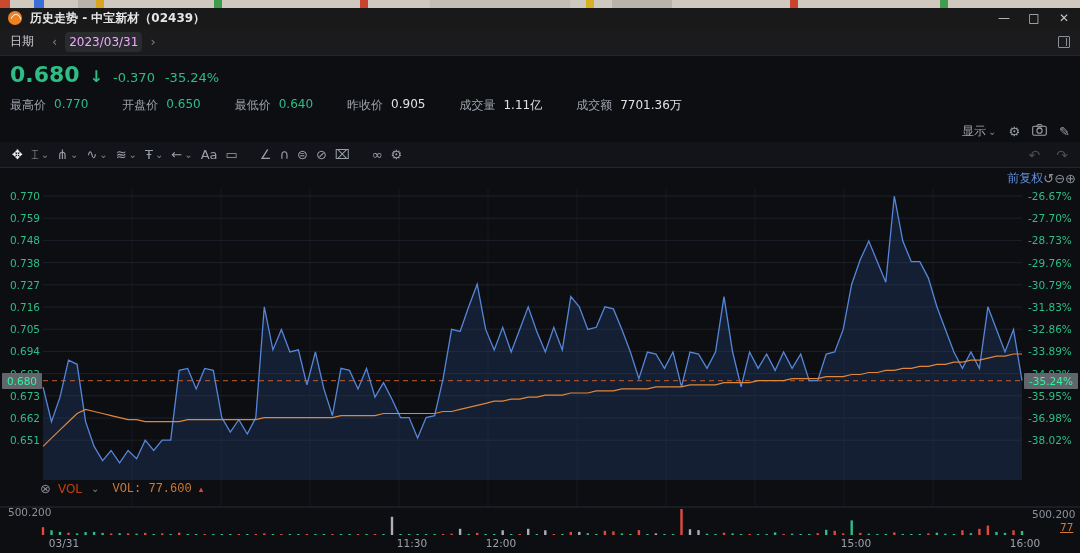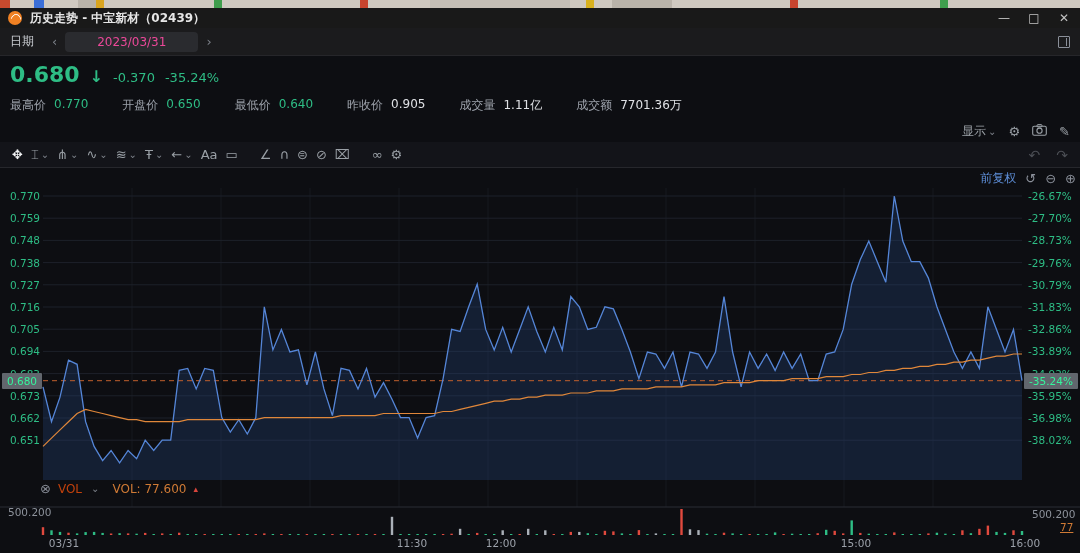--- a/index.html
+++ b/index.html
@@ -20,21 +20,21 @@
     border:1.6px solid #fff; border-radius:50%; border-left-color:transparent; border-bottom-color:transparent; transform:rotate(-40deg); }
   #title-text { color:#e6e6e6; font-size:12px; font-weight:bold; }
   #win-controls { margin-left:auto; display:flex; gap:14px; color:#c4c4c4; font-size:12px; }
   #win-controls span { width:16px; text-align:center; cursor:default; }
 
   
   #datebar { left:0; top:28px; width:1080px; height:28px; background:#1b1b1d;
     display:flex; align-items:center; padding:0 10px; border-bottom:1px solid #26262a; }
   .datelabel { color:#c9ccd1; font-size:12px; margin-right:10px; }
   .chev-btn { color:#7d828a; font-size:13px; padding:0 8px; cursor:pointer; }
-  #date-box { background:#2a2b2f; color:#ec4899; font-size:12px; padding:3px 32px; border-radius:4px; }
+  #date-box { background:#2a2b2f; color:#f0abfc; font-size:12px; padding:3px 4px; border-radius:4px; }
   #panel-icon { margin-left:auto; width:12px; height:12px; border:1px solid #8a8f99; position:relative; border-radius:1px; }
   #panel-icon::after { content:''; position:absolute; right:2px; top:1px; bottom:1px; width:0; border-left:1px solid #8a8f99; }
 
   
   #quotebar { left:0; top:56px; width:1080px; height:64px; padding:6px 10px 0 10px; }
   #bigprice-row { display:flex; align-items:baseline; gap:10px; }
   #big-price { color:#2ebd85; font-size:22px; font-weight:bold; }
   #price-arrow { color:#2ebd85; font-size:16px; font-weight:bold; }
   .chg { color:#2ebd85; font-size:13px; }
   #stats { display:flex; gap:34px; margin-top:10px; }
@@ -60,27 +60,27 @@
 
   
   #chart { left:0; top:168px; width:1080px; height:385px; }
   #chart svg { position:absolute; left:0; top:0; }
   .axlab { position:absolute; font-size:10.5px; color:#2ebd85; line-height:12px; }
   .axlab.left { left:0; width:40px; text-align:right; }
   .axlab.right { left:1028px; width:52px; }
   .badge { position:absolute; font-size:10.5px; line-height:16px; height:16px; text-align:center;
     background:#61666d; color:#35f59d; border-radius:1px; }
   #adjust-row { position:absolute; left:930px; top:2px; width:146px; display:flex; justify-content:flex-end;
-    align-items:center; gap:9px; font-size:12px; }
+    align-items:center; font-size:12px; }
   #adjust-label { color:#5e8fd9; cursor:pointer; }
   #adjust-row .ic { color:#8a8f99; font-size:13px; cursor:pointer; }
   #vol-row { position:absolute; left:40px; top:313px; display:flex; align-items:center; gap:7px; font-size:12px; }
   #vol-close { color:#8a8f99; font-size:13px; }
   #vol-name { color:#c2410c; }
-  #vol-value { color:#cf7a35; margin-left:6px; }
+  #vol-value { color:#cf7a35; margin-left:6px;font-family:Liberation Mono, monospace; }
   #vol-tri { color:#d8453c; font-size:9px; }
   .vscale { position:absolute; font-size:10.5px; color:#8d929b; }
   .xlab { position:absolute; top:369px; font-size:10.5px; color:#9ca1aa; transform:translateX(-50%); }
 </style>
 </head>
 <body>
 
 <div id="app">
 
   <div id="desktop-strip" class="abs">

